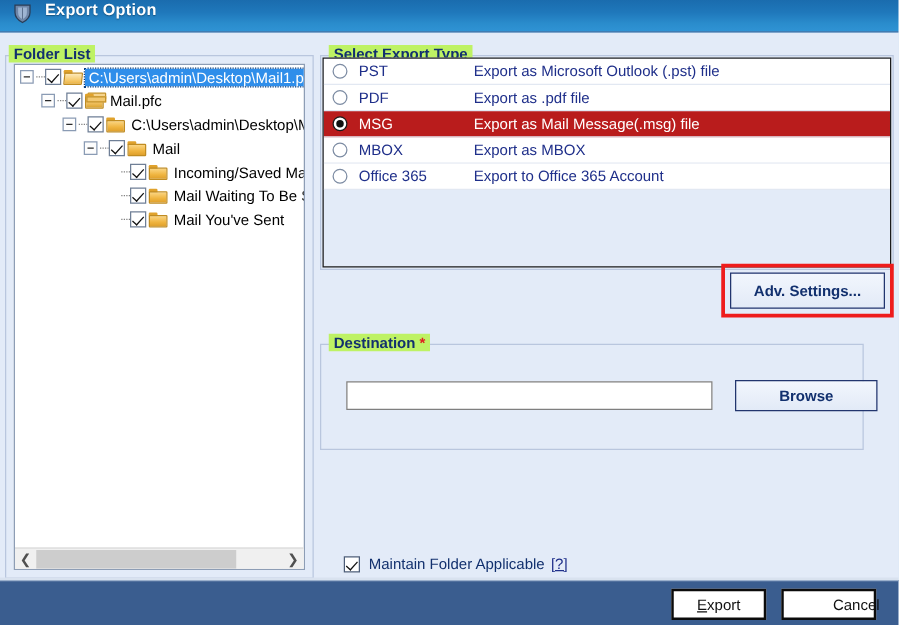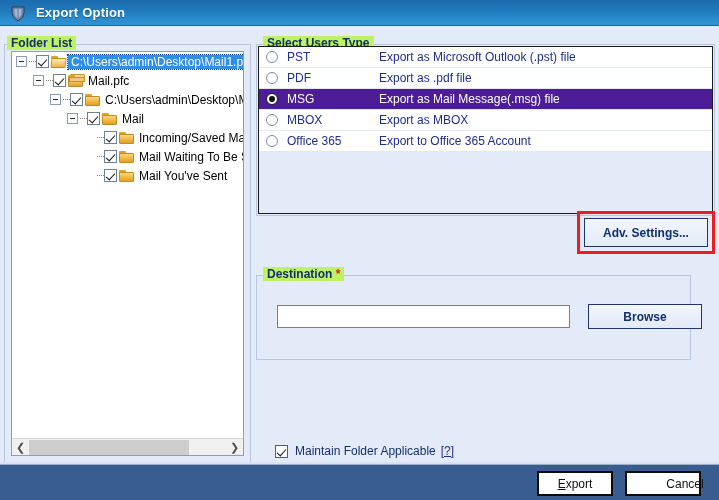--- a/index.html
+++ b/index.html
@@ -15,21 +15,21 @@
     position: relative;
     width: 719px; height: 500px;
     background: #e3ebf8;
     overflow: hidden;
   }
 
   
   .titlebar {
     position: absolute; left: 0; top: 0; width: 719px; height: 26px;
     background: linear-gradient(to bottom, #1a6cae 0%, #1f78bb 40%, #2a8ccc 75%, #2f93d4 100%);
-    display: flex; align-items: center;
+    display: flex; align-items: flex-start;
     border-bottom: 1px solid #1a5f9e;
   }
   .title-icon {
     width: 20px; height: 20px; margin-left: 8px; margin-right: 8px;
     position: relative; flex: none;
   }
   .title-text {
     color: #ffffff; font-size: 13px; font-weight: bold;
     letter-spacing: .2px;
     text-shadow: 0 1px 1px rgba(0,0,0,.35);
@@ -177,21 +177,21 @@
     overflow: hidden;
   }
   .type-row {
     display: flex; align-items: center;
     height: 21px;
     background: #ffffff;
     border-bottom: 1px solid #e2e8f2;
     font-size: 12px;
     color: #1f2f8a;
   }
-  .type-row.selected { background: #4c1d95; color: #ffffff; }
+  .type-row.selected { background: #b91c1c; color: #ffffff; }
   .radio {
     width: 12px; height: 12px; flex: none;
     margin-left: 7px; margin-right: 9px;
     border: 1px solid #7d8ca3;
     border-radius: 50%;
     background: #ffffff;
     position: relative;
   }
   .type-row.selected .radio { border-color: #1b1b1b; }
   .radio.on::after {
@@ -390,21 +390,21 @@
         <div class="hs-btn">❮</div>
         <div class="hs-track">
           <div class="hs-thumb" id="hs-thumb" style="width: 81%;"></div>
         </div>
         <div class="hs-btn">❯</div>
       </div>
     </div>
   </div>
 
   <div class="groupbox" id="export-type-group">
-    <div class="group-legend">Select Users Type</div>
+    <div class="group-legend">Select Export Type</div>
     <div class="type-list" id="type-rows">
         <div class="type-row">
           <div class="radio"></div>
           <span class="type-name">PST</span>
           <span class="type-desc">Export as Microsoft Outlook (.pst) file</span>
         </div>
         <div class="type-row">
           <div class="radio"></div>
           <span class="type-name">PDF</span>
           <span class="type-desc">Export as .pdf file</span>

